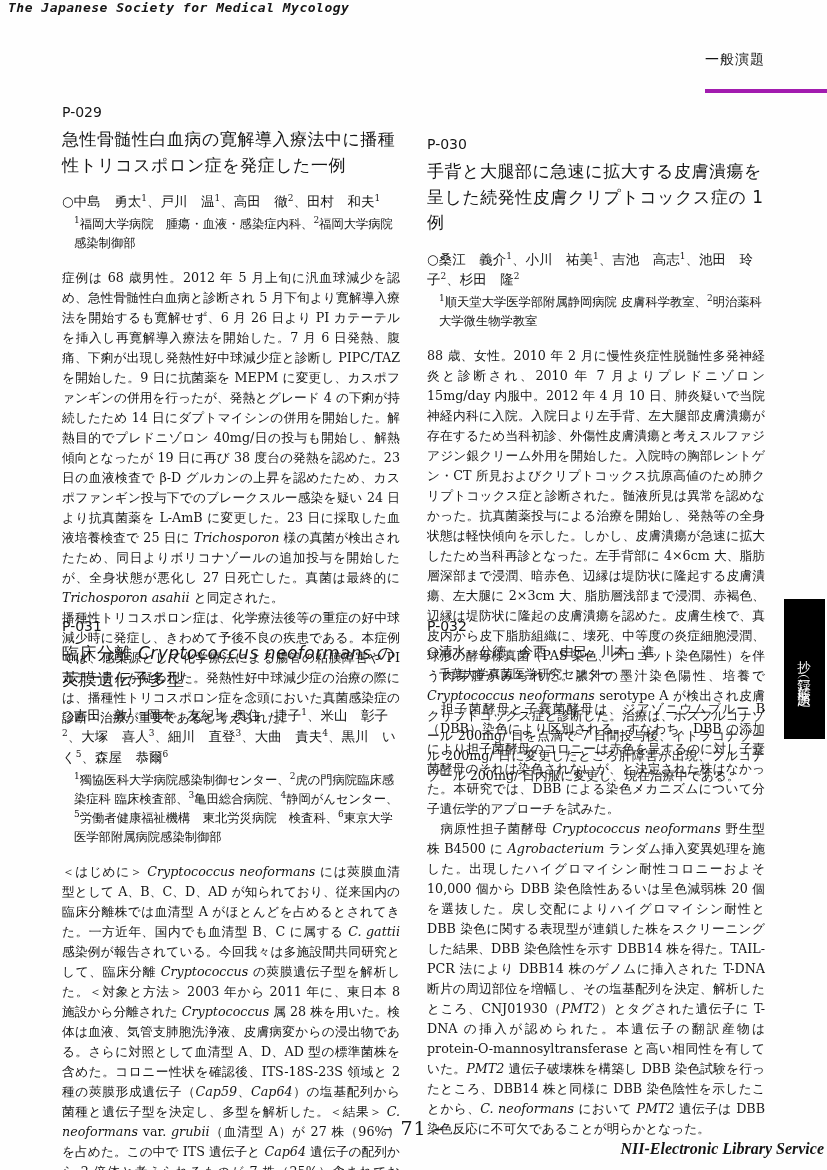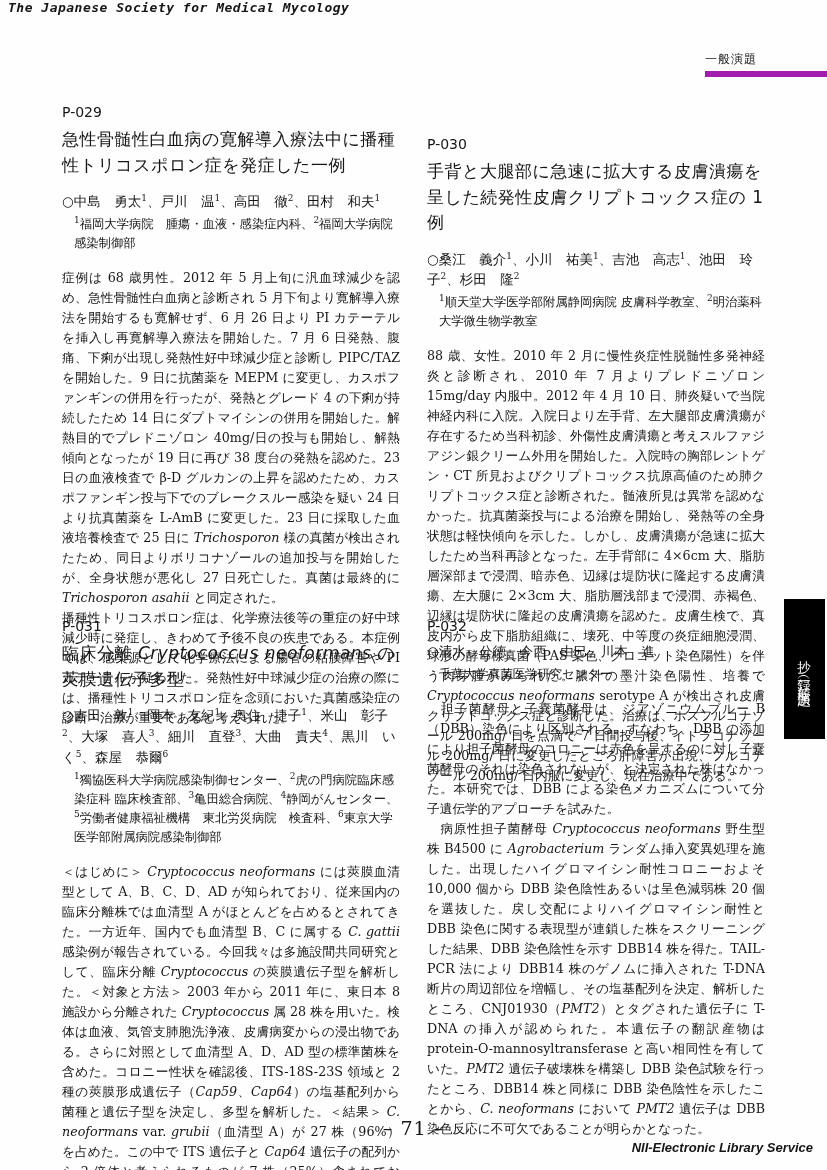--- a/index.html
+++ b/index.html
@@ -8,23 +8,23 @@
     font-family:"DejaVu Serif","Liberation Serif",serif;
     overflow:hidden;
   }
   .hdr-left{
     position:absolute;top:0;left:8px;
     font-family:"DejaVu Sans Mono","Liberation Mono",monospace;
     font-style:italic;font-weight:bold;font-size:13px;letter-spacing:0.5px;
   }
   .hdr-right{
     position:absolute;top:51px;right:0;width:122px;
-    border-bottom:6px solid #a21caf;padding-bottom:3px;
+    border-bottom:4px solid #a21caf;padding-bottom:20px;
     font-family:"DejaVu Sans","Liberation Sans",sans-serif;
-    font-size:12px;letter-spacing:1px;
+    font-size:14px;letter-spacing:1px;
   }
   .abstract{position:absolute;width:338px;}
   #abs-0{left:62px;top:104px;}
   #abs-1{left:427px;top:100px;margin-top:36px;}
   #abs-2{left:62px;top:618px;}
   #abs-3{left:427px;top:618px;}
   .abs-id{
     font-family:"DejaVu Sans","Liberation Sans",sans-serif;
     font-size:14px;margin-bottom:7px;
   }
@@ -45,23 +45,23 @@
     writing-mode:vertical-rl;
     display:flex;align-items:center;justify-content:center;
     font-family:"DejaVu Sans","Liberation Sans",sans-serif;
     font-size:13.5px;letter-spacing:3px;
   }
   .page-number{
     position:absolute;left:62px;top:1117px;width:703px;text-align:center;
     font-size:19px;letter-spacing:1px;
   }
   .footer-right{
-    position:absolute;right:14px;top:1140px;
-    font-family:Liberation Sans, sans-serif;
-    font-style:italic;font-weight:bold;font-size:13px;
+    position:absolute;right:3px;top:1140px;
+    font-family:Liberation Serif, serif;
+    font-style:italic;font-weight:bold;font-size:16px;
   }
 </style>
 </head>
 <body>
 
 <div class="hdr-left">The Japanese Society for Medical Mycology</div>
 <div class="hdr-right">一般演題</div>
 
 <section class="abstract" id="abs-0">
   <div class="abs-id">P-029</div>

